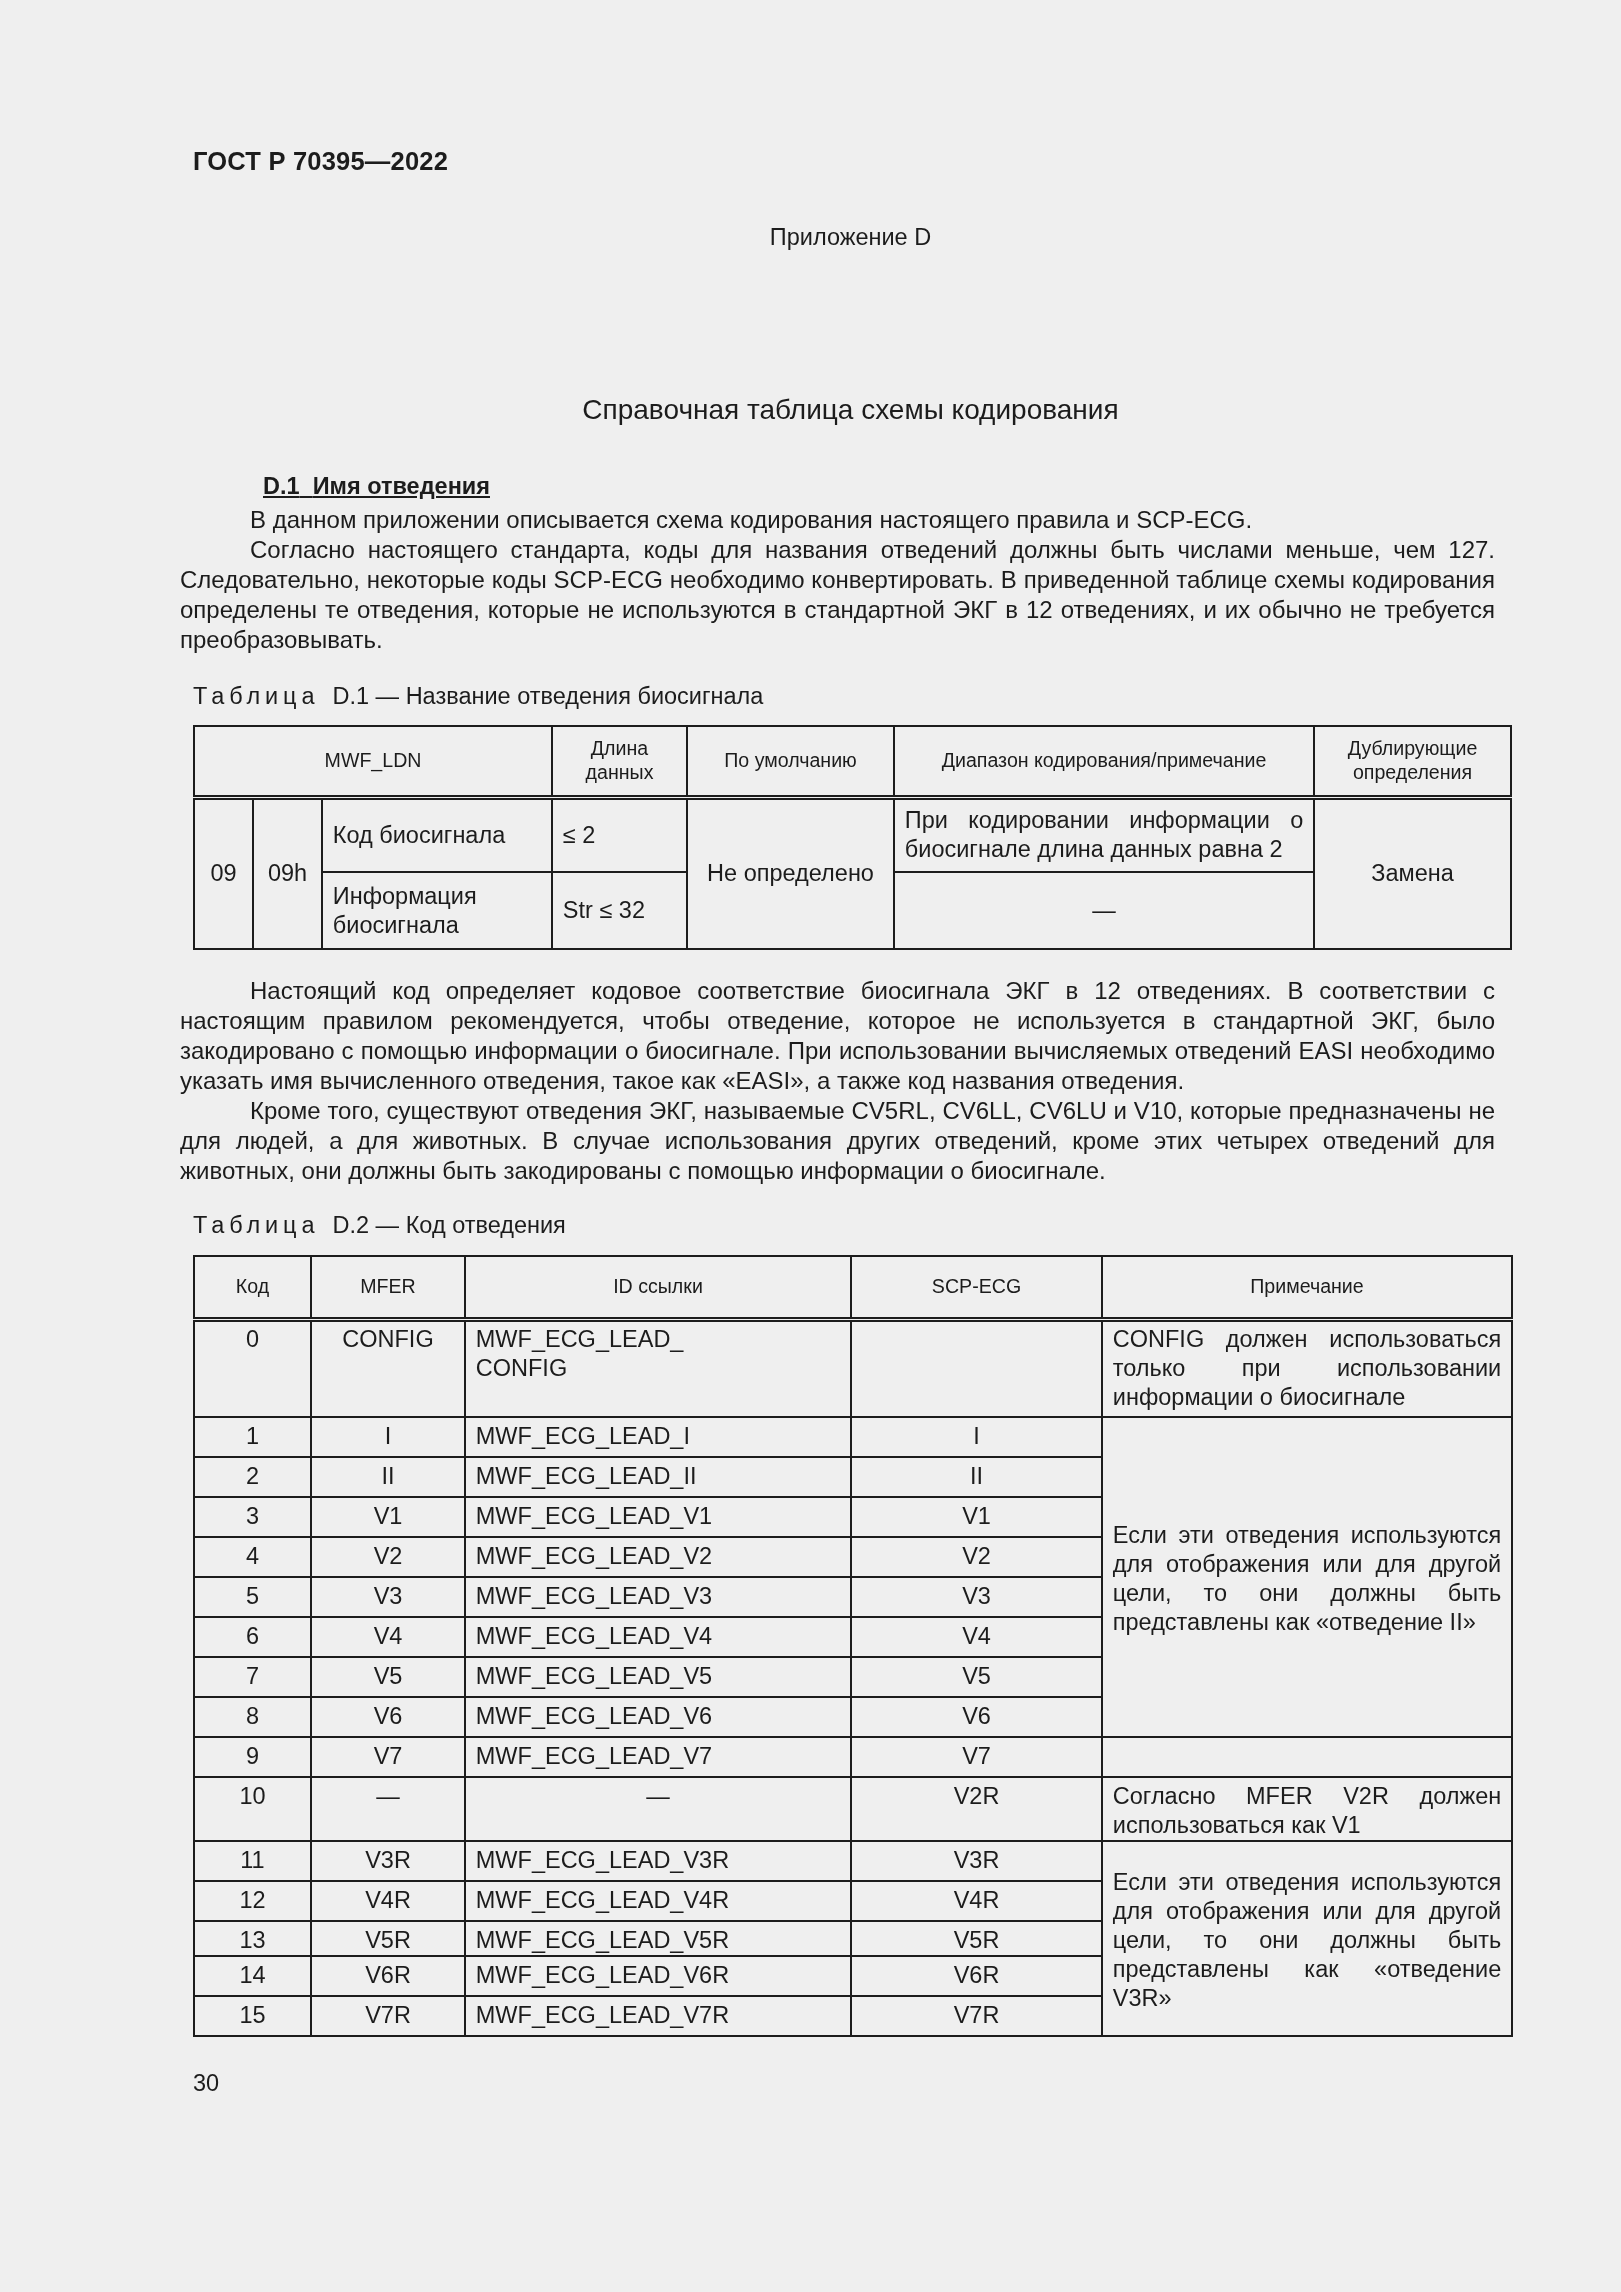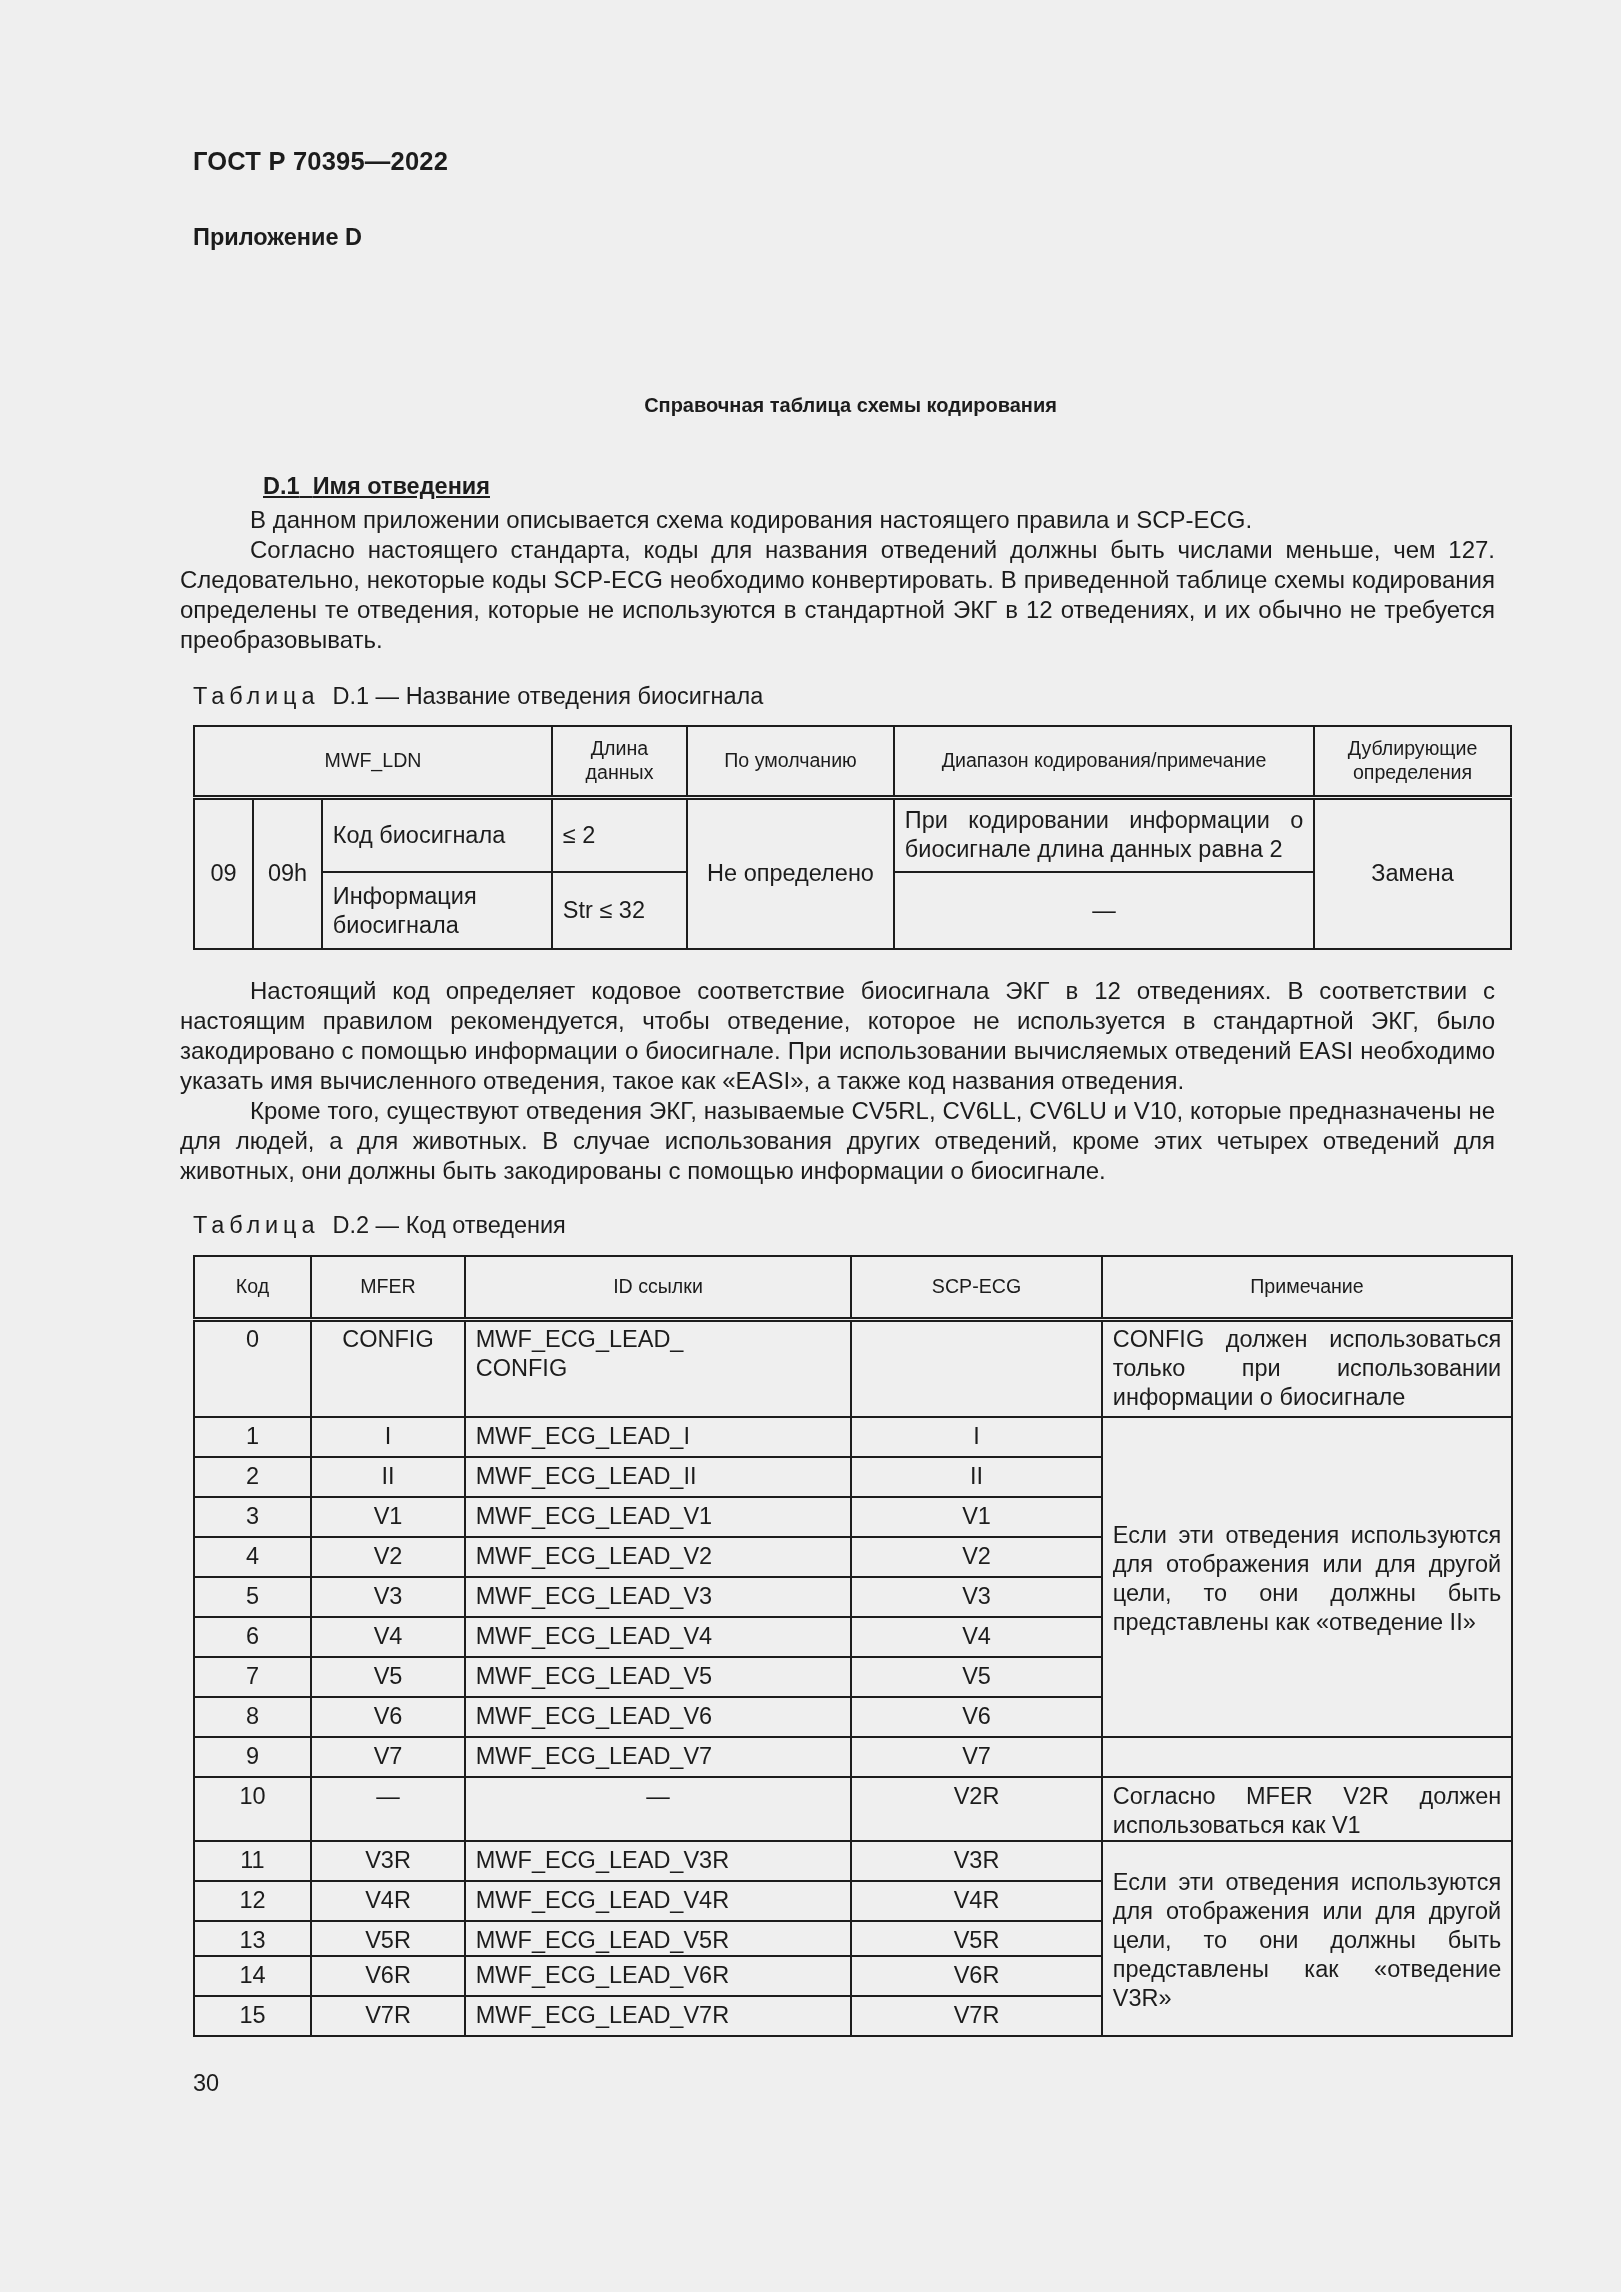--- a/index.html
+++ b/index.html
@@ -3,22 +3,22 @@
 <meta charset="utf-8">
 <style>
   html, body { margin: 0; padding: 0; }
   body {
     width: 1621px; height: 2293px; background: #efefef; position: relative;
     font-family: "Liberation Sans", "DejaVu Sans", sans-serif; color: #1c1c1c;
     overflow: hidden;
   }
   .abs { position: absolute; }
   .doc-code { left: 193px; top: 147px; font-size: 25.5px; font-weight: bold; letter-spacing: 0.2px; }
-  .annex { left: 193px; width: 1315px; top: 223px; font-size: 23.5px; font-weight: bold; line-height: 29px; }
-  .annex-title { left: 193px; width: 1315px; top: 394px; text-align: center; font-size: 20px; font-weight: bold; }
+  .annex { left: 193px; width: 1315px; top: 223px; text-align: center; font-size: 23.5px; font-weight: normal; line-height: 29px; }
+  .annex-title { left: 193px; width: 1315px; top: 394px; text-align: center; font-size: 28px; font-weight: normal; }
   .section { left: 263px; top: 473px; font-size: 23.5px; font-weight: bold; text-decoration: underline; }
   .para { left: 180px; width: 1315px; font-size: 24px; line-height: 30px; text-align: justify; }
   .para p { margin: 0; text-indent: 70px; }
   .caption { left: 193px; font-size: 23.5px; }
   .caption .sp { letter-spacing: 4.9px; }
   table { border-collapse: collapse; table-layout: fixed; position: absolute; }
   td, th { border: 2.5px solid #1c1c1c; padding: 0 9.8px; font-size: 23.5px; font-weight: normal; line-height: 29px; vertical-align: top; }
   th { font-size: 19.6px; line-height: 23.5px; vertical-align: middle; text-align: center; border-bottom: 5.9px double #1c1c1c; }
   .c { text-align: center; }
   .m { vertical-align: middle; }

